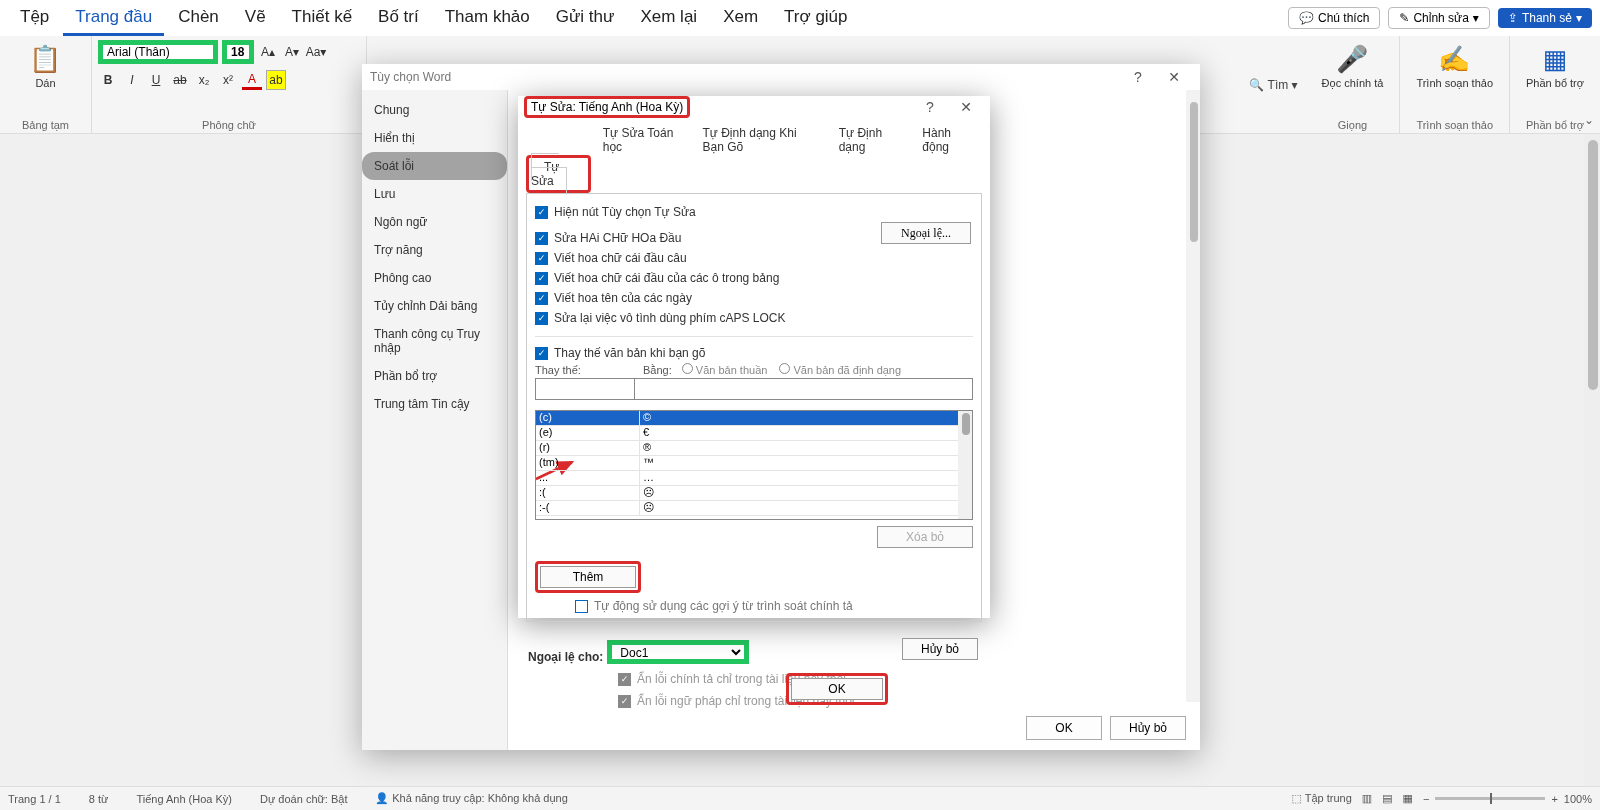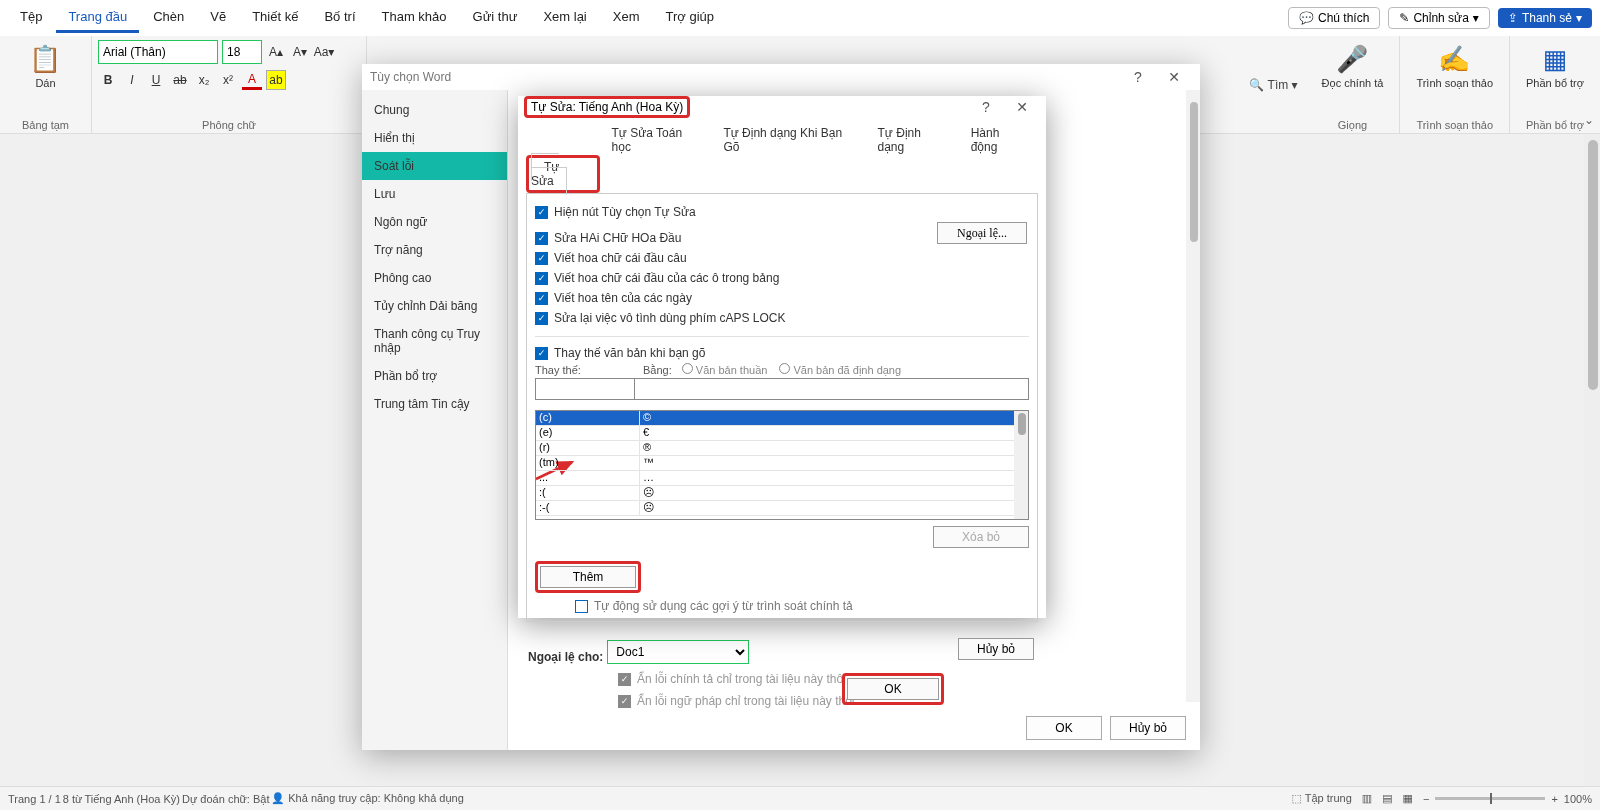--- a/index.html
+++ b/index.html
@@ -1,70 +1,70 @@
 <!DOCTYPE html>
 <html><head>
 <meta charset="utf-8">
 <style>
 * { box-sizing: border-box; margin: 0; padding: 0; font-family: "Segoe UI", Arial, sans-serif; }
 body { width: 1600px; height: 810px; background: #fff; overflow: hidden; position: relative; font-size: 12px; }
 
 
 .menubar { display: flex; align-items: center; height: 36px; padding: 0 8px; background: #fff; }
 .menubar-left { display: flex; gap: 2px; }
-.menubar-item { padding: 6px 12px; color: #222; cursor: pointer; font-size: 13px; }
+.menubar-item { padding: 6px 12px; color: #222; cursor: pointer; font-size: 17px; }
 .menubar-item.active { color: #185abd; border-bottom: 3px solid #185abd; }
 .menubar-right { margin-left: auto; display: flex; gap: 8px; align-items: center; }
 .pill-btn { border: 1px solid #bbb; padding: 3px 10px; border-radius: 4px; background: #fff; display: flex; gap: 4px; align-items: center; font-size: 12px; }
 .pill-btn.share { background: #185abd; color: #fff; border: none; }
 
 
 .ribbon { display: flex; background: #f5f5f5; border-bottom: 1px solid #ddd; height: 98px; position: relative; }
 .ribbon-group { border-right: 1px solid #ddd; padding: 4px 6px; display: flex; flex-direction: column; position: relative; }
 .ribbon-group-label { position: absolute; bottom: 2px; left: 0; right: 0; text-align: center; font-size: 11px; color: #666; }
 .clipboard-group { width: 92px; }
 .font-group { width: 275px; }
 .right-groups { margin-left: auto; display: flex; }
 .big-btn { display: flex; flex-direction: column; align-items: center; padding: 4px 10px; gap: 2px; font-size: 11px; color: #333; text-align: center; }
 .big-btn .icon-lg { font-size: 26px; color: #185abd; }
 .collapse-caret { position: absolute; right: 6px; bottom: 6px; color: #666; }
 
 .font-row1 { display: flex; gap: 4px; align-items: center; }
 .font-row2 { display: flex; gap: 4px; align-items: center; margin-top: 6px; }
-.combo { height: 24px; border: 1px solid #22c55e; background: #fff; font-size: 12px; padding: 0 4px; }
+.combo { height: 24px; border: 5px solid #22c55e; background: #fff; font-size: 12px; padding: 0 4px; }
 .fmt { width: 20px; height: 20px; display: inline-flex; align-items: center; justify-content: center; color: #333; }
 
 
 .doc-bg { position: absolute; top: 134px; left: 0; right: 0; bottom: 24px; background: #f0f0f0; }
 .scrollbar-v { position: absolute; right: 0; top: 0; bottom: 0; width: 16px; background: #eee; }
 .scrollbar-thumb { position: absolute; right: 2px; top: 6px; width: 10px; height: 250px; background: #bbb; border-radius: 5px; }
 
 
 .options-dialog { position: absolute; left: 362px; top: 64px; width: 838px; height: 686px; background: #fff; box-shadow: 0 6px 30px rgba(0,0,0,0.3); display: flex; flex-direction: column; }
 .options-titlebar { height: 26px; display: flex; align-items: center; padding: 0 8px; color: #777; font-size: 12px; }
 .options-titlebar .spacer { flex: 1; }
 .title-icon { width: 36px; text-align: center; font-size: 14px; color: #555; }
 .options-body { flex: 1; display: flex; }
 .options-sidebar { width: 146px; background: #f4f4f4; border-right: 1px solid #ddd; padding-top: 6px; }
 .options-sidebar-item { padding: 7px 12px; font-size: 12px; color: #333; cursor: pointer; }
-.options-sidebar-item.selected { background: #14b8a6; }
+.options-sidebar-item.selected { background: #a3a3a3; border-radius: 12px; }
 .options-main { flex: 1; position: relative; }
 .options-scrollbar { position: absolute; right: 0; top: 0; bottom: 48px; width: 14px; background: #f2f2f2; }
 .options-scrollbar-thumb { position: absolute; right: 2px; top: 12px; width: 8px; height: 140px; background: #bbb; border-radius: 4px; }
 
 .options-content { position: absolute; top: 0; left: 10px; right: 20px; bottom: 48px; padding: 10px; color: #444; }
 .options-buttons { position: absolute; bottom: 10px; right: 14px; display: flex; gap: 8px; }
 .dlg-btn { width: 76px; height: 24px; background: #fdfdfd; border: 1px solid #aaa; font-size: 12px; }
 
 .exception-row { display: flex; align-items: flex-end; gap: 4px; font-size: 12px; color: #333; margin-top: 540px; }
 .exception-row select.combo { width: 142px; }
 .grey-check { display: flex; gap: 6px; align-items: center; margin-top: 8px; color: #999; font-size: 12px; margin-left: 90px; }
 
 
-.ac-dialog { position: absolute; left: 518px; top: 96px; width: 528px; height: 522px; background: #fff; box-shadow: 0 6px 30px rgba(0,0,0,0.4); display: flex; flex-direction: column; z-index: 10; }
+.ac-dialog { position: absolute; left: 518px; top: 96px; width: 472px; height: 522px; background: #fff; box-shadow: 0 6px 30px rgba(0,0,0,0.4); display: flex; flex-direction: column; z-index: 10; }
 .ac-title { height: 28px; display: flex; align-items: center; padding: 0 6px; font-size: 12px; }
 .ac-title-text { padding: 2px 6px; }
 .ac-title .spacer { flex: 1; }
 .red-box { border: 3px solid #d92b2b; border-radius: 4px; padding: 1px 4px; }
 .red-box-wrap { border: 3px solid #d92b2b; border-radius: 4px; padding: 2px; display: inline-block; margin-top: 35px; }
 
 .ac-tabs { display: flex; padding: 0 8px; margin-top: 2px; font-size: 12px; }
 .ac-tab { padding: 6px 12px; color: #333; cursor: pointer; }
 .ac-tab.active { border: 1px solid #ccc; border-bottom: 1px solid #fff; }
 .ac-pane { flex: 1; margin: 0 8px 8px 8px; border: 1px solid #ccc; padding: 8px; position: relative; display: flex; flex-direction: column; }
@@ -97,21 +97,21 @@
 .add-btn.disabled { color: #aaa; }
 
 .spell-chk { display: flex; gap: 6px; align-items: center; font-size: 12px; color: #777; margin-top: 6px; padding-left: 40px; }
 
 .ac-buttons { display: flex; gap: 14px; justify-content: flex-end; padding: 8px 12px; }
 
 
 .arrow { position: absolute; left: 7px; top: 265px; width: 42px; height: 22px; pointer-events: none; }
 
 
-.statusbar { position: absolute; bottom: 0; left: 0; right: 0; height: 24px; background: #f4f4f4; border-top: 1px solid #ddd; display: flex; align-items: center; font-size: 11px; color: #555; padding: 0 8px; gap: 2px; }
+.statusbar { position: absolute; bottom: 0; left: 0; right: 0; height: 24px; background: #f4f4f4; border-top: 1px solid #ddd; display: flex; align-items: center; font-size: 11px; color: #555; padding: 0 8px; gap: 28px; }
 .statusbar .spacer { flex: 1; }
 .status-right { display: flex; gap: 10px; align-items: center; }
 .zoom-slider { width: 110px; height: 3px; background: #bbb; position: relative; }
 .zoom-slider::after { content: ""; position: absolute; left: 50%; top: -4px; width: 2px; height: 11px; background: #666; }
 .zoom-ctl { display: flex; gap: 6px; align-items: center; }
 
 [data-bind]:empty::before { content: "\00a0"; }
 </style>
 </head>
 <body>
@@ -152,21 +152,21 @@
   <div class="ribbon-group clipboard-group">
     <div class="big-btn">
       <span class="icon-lg">📋</span>
       <span data-bind="ribbon.paste_label">Dán</span>
     </div>
     <span class="ribbon-group-label" data-bind="ribbon.clipboard_label">Bảng tạm</span>
   </div>
   <div class="ribbon-group font-group">
     <div class="font-row1">
       <input class="combo" style="width: 120px;" value="Arial (Thân)">
-      <input class="combo" style="width: 40px;" value="18">
+      <input class="combo" style="width: 32px; font-weight: bold;" value="18">
       <span class="fmt">A▴</span>
       <span class="fmt">A▾</span>
       <span class="fmt">Aa▾</span>
     </div>
     <div class="font-row2">
       <span class="fmt" style="font-weight:bold">B</span>
       <span class="fmt" style="font-style:italic">I</span>
       <span class="fmt" style="text-decoration:underline">U</span>
       <span class="fmt" style="text-decoration:line-through">ab</span>
       <span class="fmt">x₂</span>

